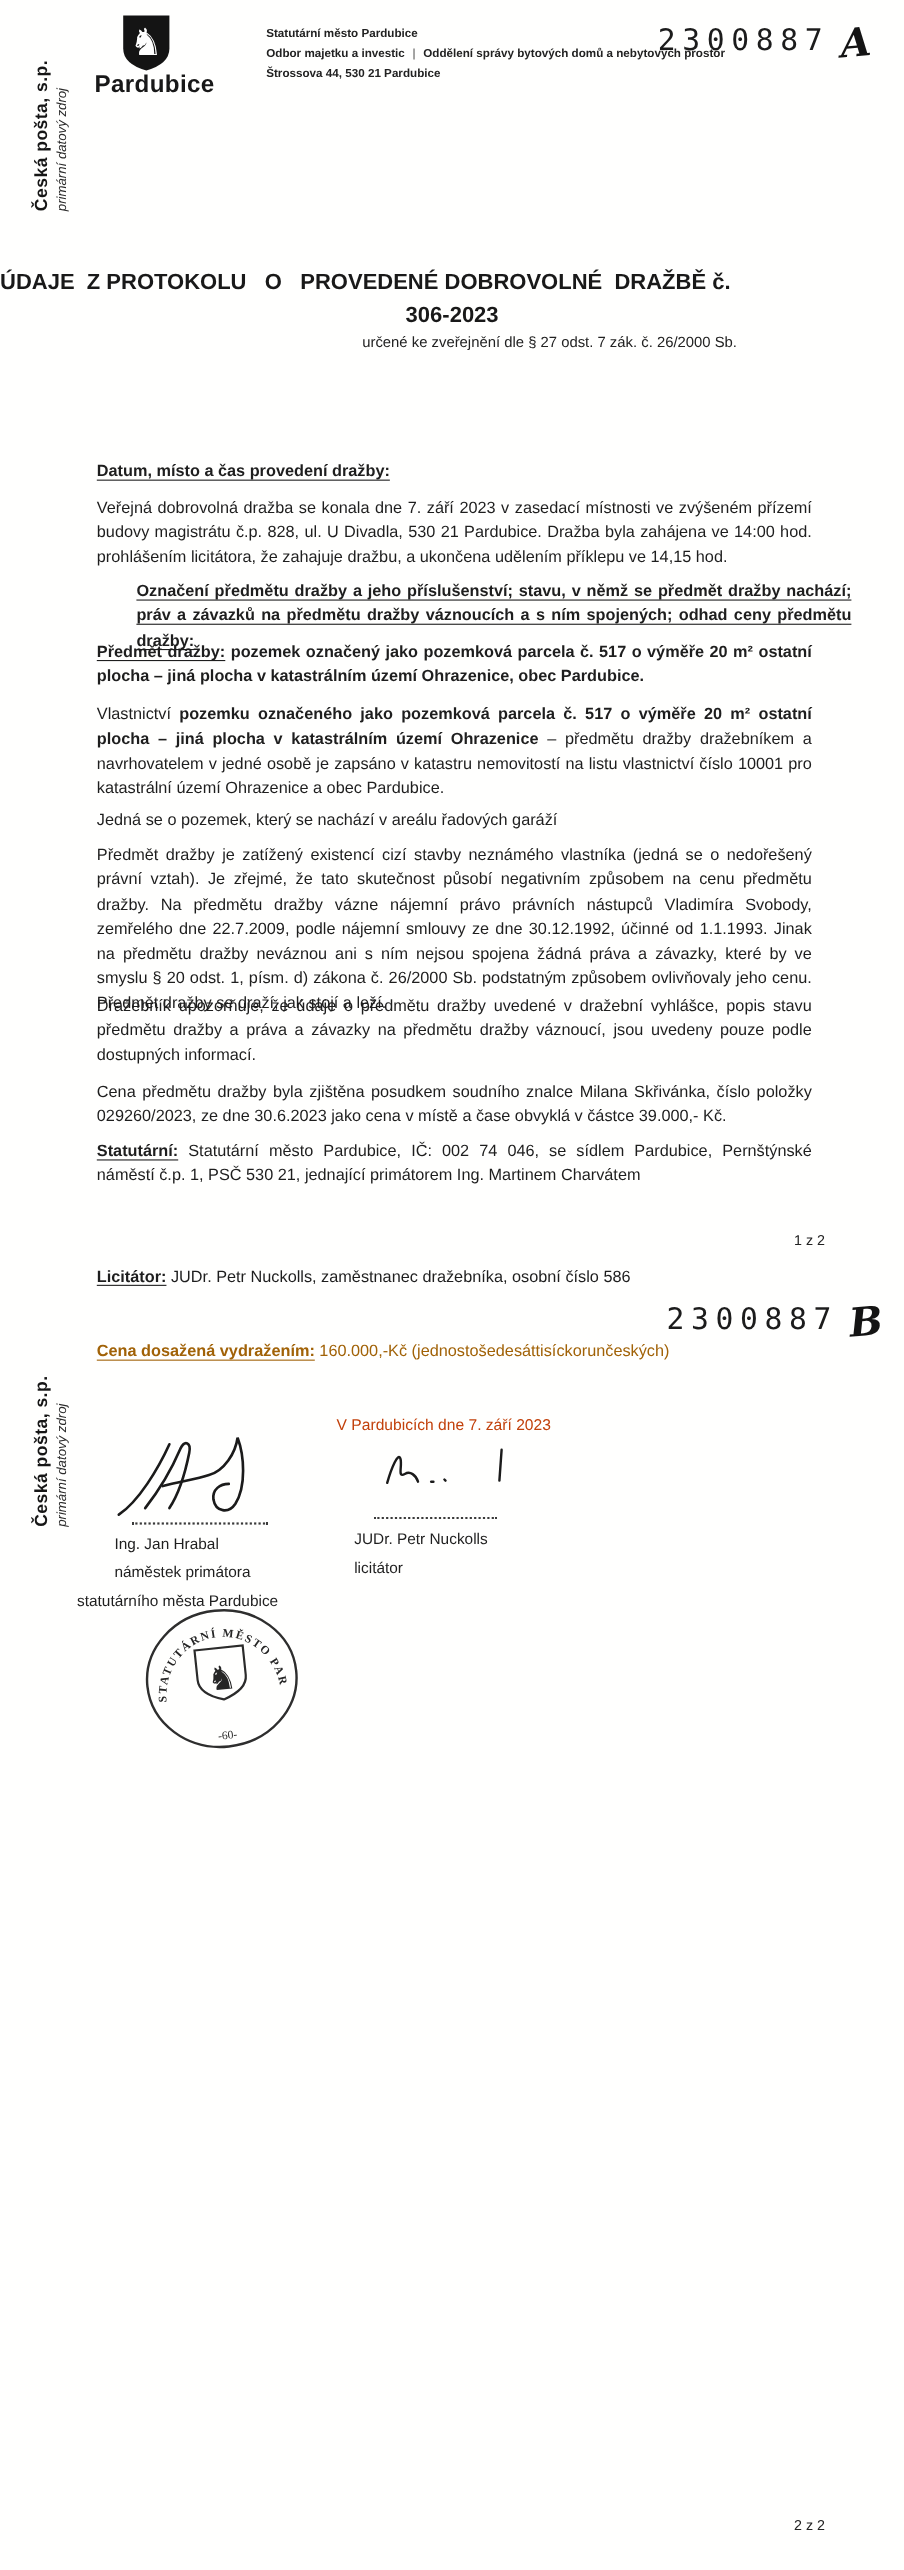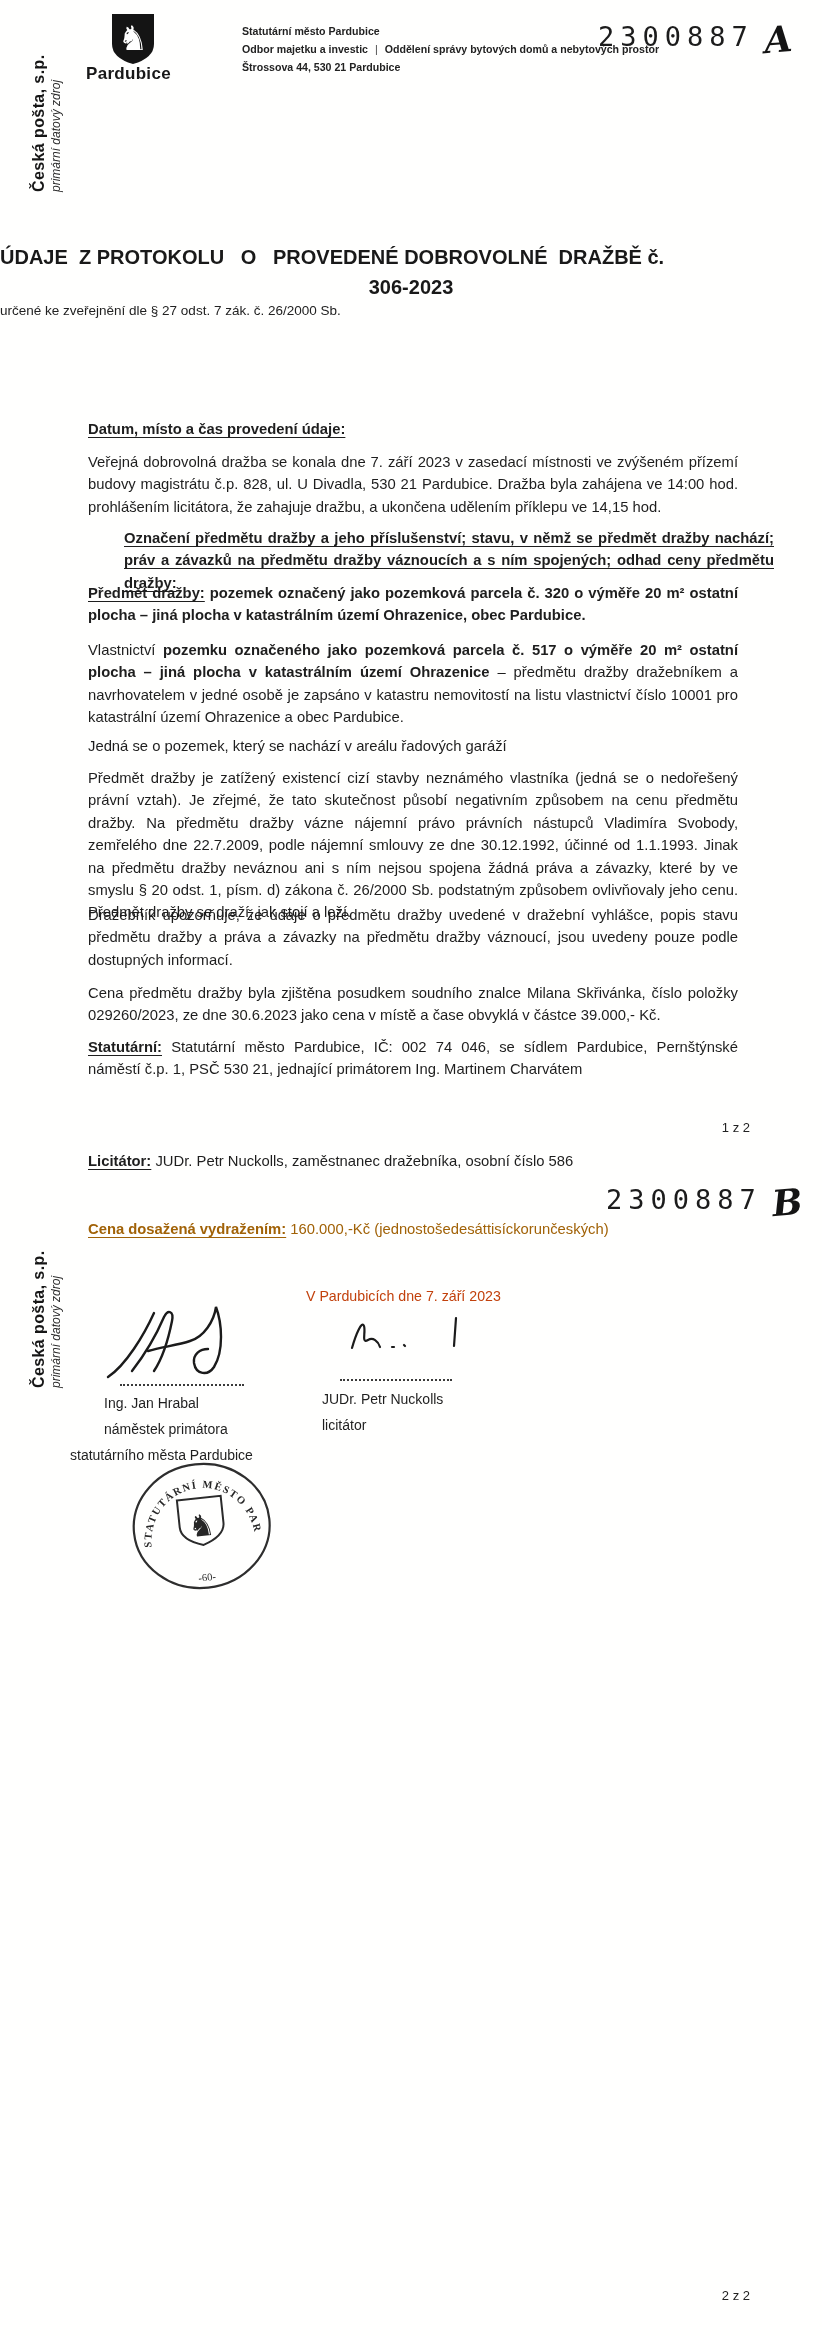--- a/index.html
+++ b/index.html
@@ -4,32 +4,32 @@
 <style>
   html,body{margin:0;padding:0;background:#e9e9e9;}
   .canvas{position:relative;width:822px;height:2336px;background:#fffffe;overflow:hidden;
           font-family:"Liberation Sans",sans-serif;color:#1e1e1e;}
   
   .vlabel{position:absolute;transform:rotate(-90deg);transform-origin:0 0;width:170px;}
   .vl-co{font-weight:bold;font-size:16px;letter-spacing:.4px;color:#161616;white-space:nowrap;}
   .vl-tag{font-style:italic;font-size:12px;margin-top:1px;color:#2b2b2b;white-space:nowrap;}
   
   .logo-shield{position:absolute;left:110px;top:12px;}
-  .logo-word{position:absolute;left:86px;top:64px;font-size:17px;font-weight:bold;letter-spacing:.3px;color:#181818;}
+  .logo-word{position:absolute;left:86px;top:64px;font-size:22px;font-weight:bold;letter-spacing:.3px;color:#181818;}
   .orgline{position:absolute;left:242px;font-size:10.6px;font-weight:bold;color:#222;white-space:nowrap;}
   .org-sep{font-weight:normal;color:#444;margin:0 7px;}
   
   .stamp{position:absolute;white-space:nowrap;}
   .stamp-num{font-family:"DejaVu Sans Mono",monospace;font-size:27px;letter-spacing:6px;color:#1c1c1c;}
   .stamp-letter{display:inline-block;font-family:"DejaVu Serif",serif;font-style:italic;font-weight:bold;
                 font-size:36px;margin-left:10px;transform:rotate(-5deg);vertical-align:-6px;color:#141414;}
   
   .title1{position:absolute;left:0;width:822px;top:246px;text-align:left;font-size:20px;font-weight:bold;white-space:pre;color:#191919;}
   .title2{position:absolute;left:0;width:822px;top:276px;text-align:center;font-size:20px;font-weight:bold;color:#191919;}
-  .subtitle{position:absolute;left:0;width:670px;top:303px;text-align:left;font-size:13.5px;color:#222;}
+  .subtitle{position:absolute;left:0;width:670px;top:303px;text-align:right;font-size:13.5px;color:#222;}
   
   .para{position:absolute;left:88px;width:650px;font-size:14.8px;line-height:22.4px;text-align:justify;color:#1e1e1e;}
   .b{font-weight:bold;}
   .u{text-decoration:underline;text-underline-offset:3px;text-decoration-thickness:1.4px;}
   .pagenum{position:absolute;left:100px;width:650px;text-align:right;font-size:13px;color:#222;}
   
   .price-line{position:absolute;left:88px;top:1221px;font-size:14.8px;color:#a16207;}
   .date-line{position:absolute;left:306px;top:1288px;font-size:14.2px;color:#c2410c;}
   .sig-text{position:absolute;text-align:left;font-size:14px;color:#1f1f1f;}
   .dotline{position:absolute;border-bottom:2px dotted #3a3a3a;height:0;}
@@ -59,24 +59,24 @@
   <div class="orgline" style="top:61px;">Štrossova 44, 530 21 Pardubice</div>
 
   <div class="stamp" style="left:598px;top:18px;">
     <span class="stamp-num">2300887</span><span class="stamp-letter">A</span>
   </div>
 
   <div class="title1">ÚDAJE  Z PROTOKOLU   O   PROVEDENÉ DOBROVOLNÉ  DRAŽBĚ č.</div>
   <div class="title2">306-2023</div>
   <div class="subtitle">určené ke zveřejnění dle § 27 odst. 7 zák. č. 26/2000 Sb.</div>
 
-  <div class="para" style="top:418px;"><span class="b u">Datum, místo a čas provedení údaje:</span></div>
+  <div class="para" style="top:418px;"><span class="b u">Datum, místo a čas provedení dražby:</span></div>
   <div class="para" style="top:451px;"><span>Veřejná dobrovolná dražba se konala dne 7. září 2023 v zasedací místnosti ve zvýšeném přízemí budovy magistrátu č.p. 828, ul. U Divadla, 530 21 Pardubice. Dražba byla zahájena ve 14:00 hod. prohlášením licitátora, že zahajuje dražbu, a ukončena udělením příklepu ve 14,15 hod.</span></div>
   <div class="para" style="top:527px;margin-left:36px;"><span class="b u">Označení předmětu dražby a jeho příslušenství; stavu, v němž se předmět dražby nachází; práv a závazků na předmětu dražby váznoucích a s ním spojených; odhad ceny předmětu dražby:</span></div>
-  <div class="para" style="top:582px;"><span class="b u">Předmět dražby:</span><span class="b"> pozemek označený jako pozemková parcela č. 320 o výměře 20 m² ostatní plocha – jiná plocha v katastrálním území Ohrazenice, obec Pardubice.</span></div>
+  <div class="para" style="top:582px;"><span class="b u">Předmět dražby:</span><span class="b"> pozemek označený jako pozemková parcela č. 517 o výměře 20 m² ostatní plocha – jiná plocha v katastrálním území Ohrazenice, obec Pardubice.</span></div>
   <div class="para" style="top:639px;"><span>Vlastnictví </span><span class="b">pozemku označeného jako pozemková parcela č. 517 o výměře 20 m²  ostatní plocha – jiná plocha v katastrálním území Ohrazenice</span><span> – předmětu dražby dražebníkem a navrhovatelem v jedné osobě je zapsáno v katastru nemovitostí na listu vlastnictví číslo 10001 pro katastrální území Ohrazenice a obec Pardubice.</span></div>
   <div class="para" style="top:735px;"><span>Jedná se o pozemek, který se nachází v areálu řadových garáží</span></div>
   <div class="para" style="top:767px;"><span>Předmět dražby je zatížený existencí cizí stavby neznámého vlastníka (jedná se o nedořešený právní vztah). Je zřejmé, že tato skutečnost působí negativním způsobem na cenu předmětu dražby. Na předmětu dražby vázne nájemní právo právních nástupců Vladimíra Svobody, zemřelého dne 22.7.2009, podle nájemní smlouvy ze dne 30.12.1992, účinné od 1.1.1993. Jinak na předmětu dražby neváznou ani s ním nejsou spojena žádná práva a závazky, které by ve smyslu § 20 odst. 1, písm. d) zákona č. 26/2000 Sb. podstatným způsobem ovlivňovaly jeho cenu. Předmět dražby se draží, jak stojí a leží.</span></div>
   <div class="para" style="top:904px;"><span>Dražebník upozorňuje, že údaje o předmětu dražby uvedené v dražební vyhlášce, popis stavu předmětu dražby a práva a závazky na předmětu dražby váznoucí, jsou uvedeny pouze podle dostupných informací.</span></div>
   <div class="para" style="top:982px;"><span>Cena předmětu dražby byla zjištěna posudkem soudního znalce Milana Skřivánka, číslo položky 029260/2023, ze dne 30.6.2023 jako cena v místě a čase obvyklá v částce 39.000,- Kč.</span></div>
   <div class="para" style="top:1036px;"><span class="b u">Statutární:</span><span> Statutární město Pardubice, IČ: 002 74 046, se sídlem Pardubice, Pernštýnské náměstí č.p. 1, PSČ 530 21, jednající primátorem Ing. Martinem Charvátem</span></div>
   <div class="para" style="top:1150px;"><span class="b u">Licitátor:</span><span> JUDr. Petr Nuckolls, zaměstnanec dražebníka, osobní číslo 586</span></div>
 
   <div class="pagenum" style="top:1120px;">1 z 2</div>
 

